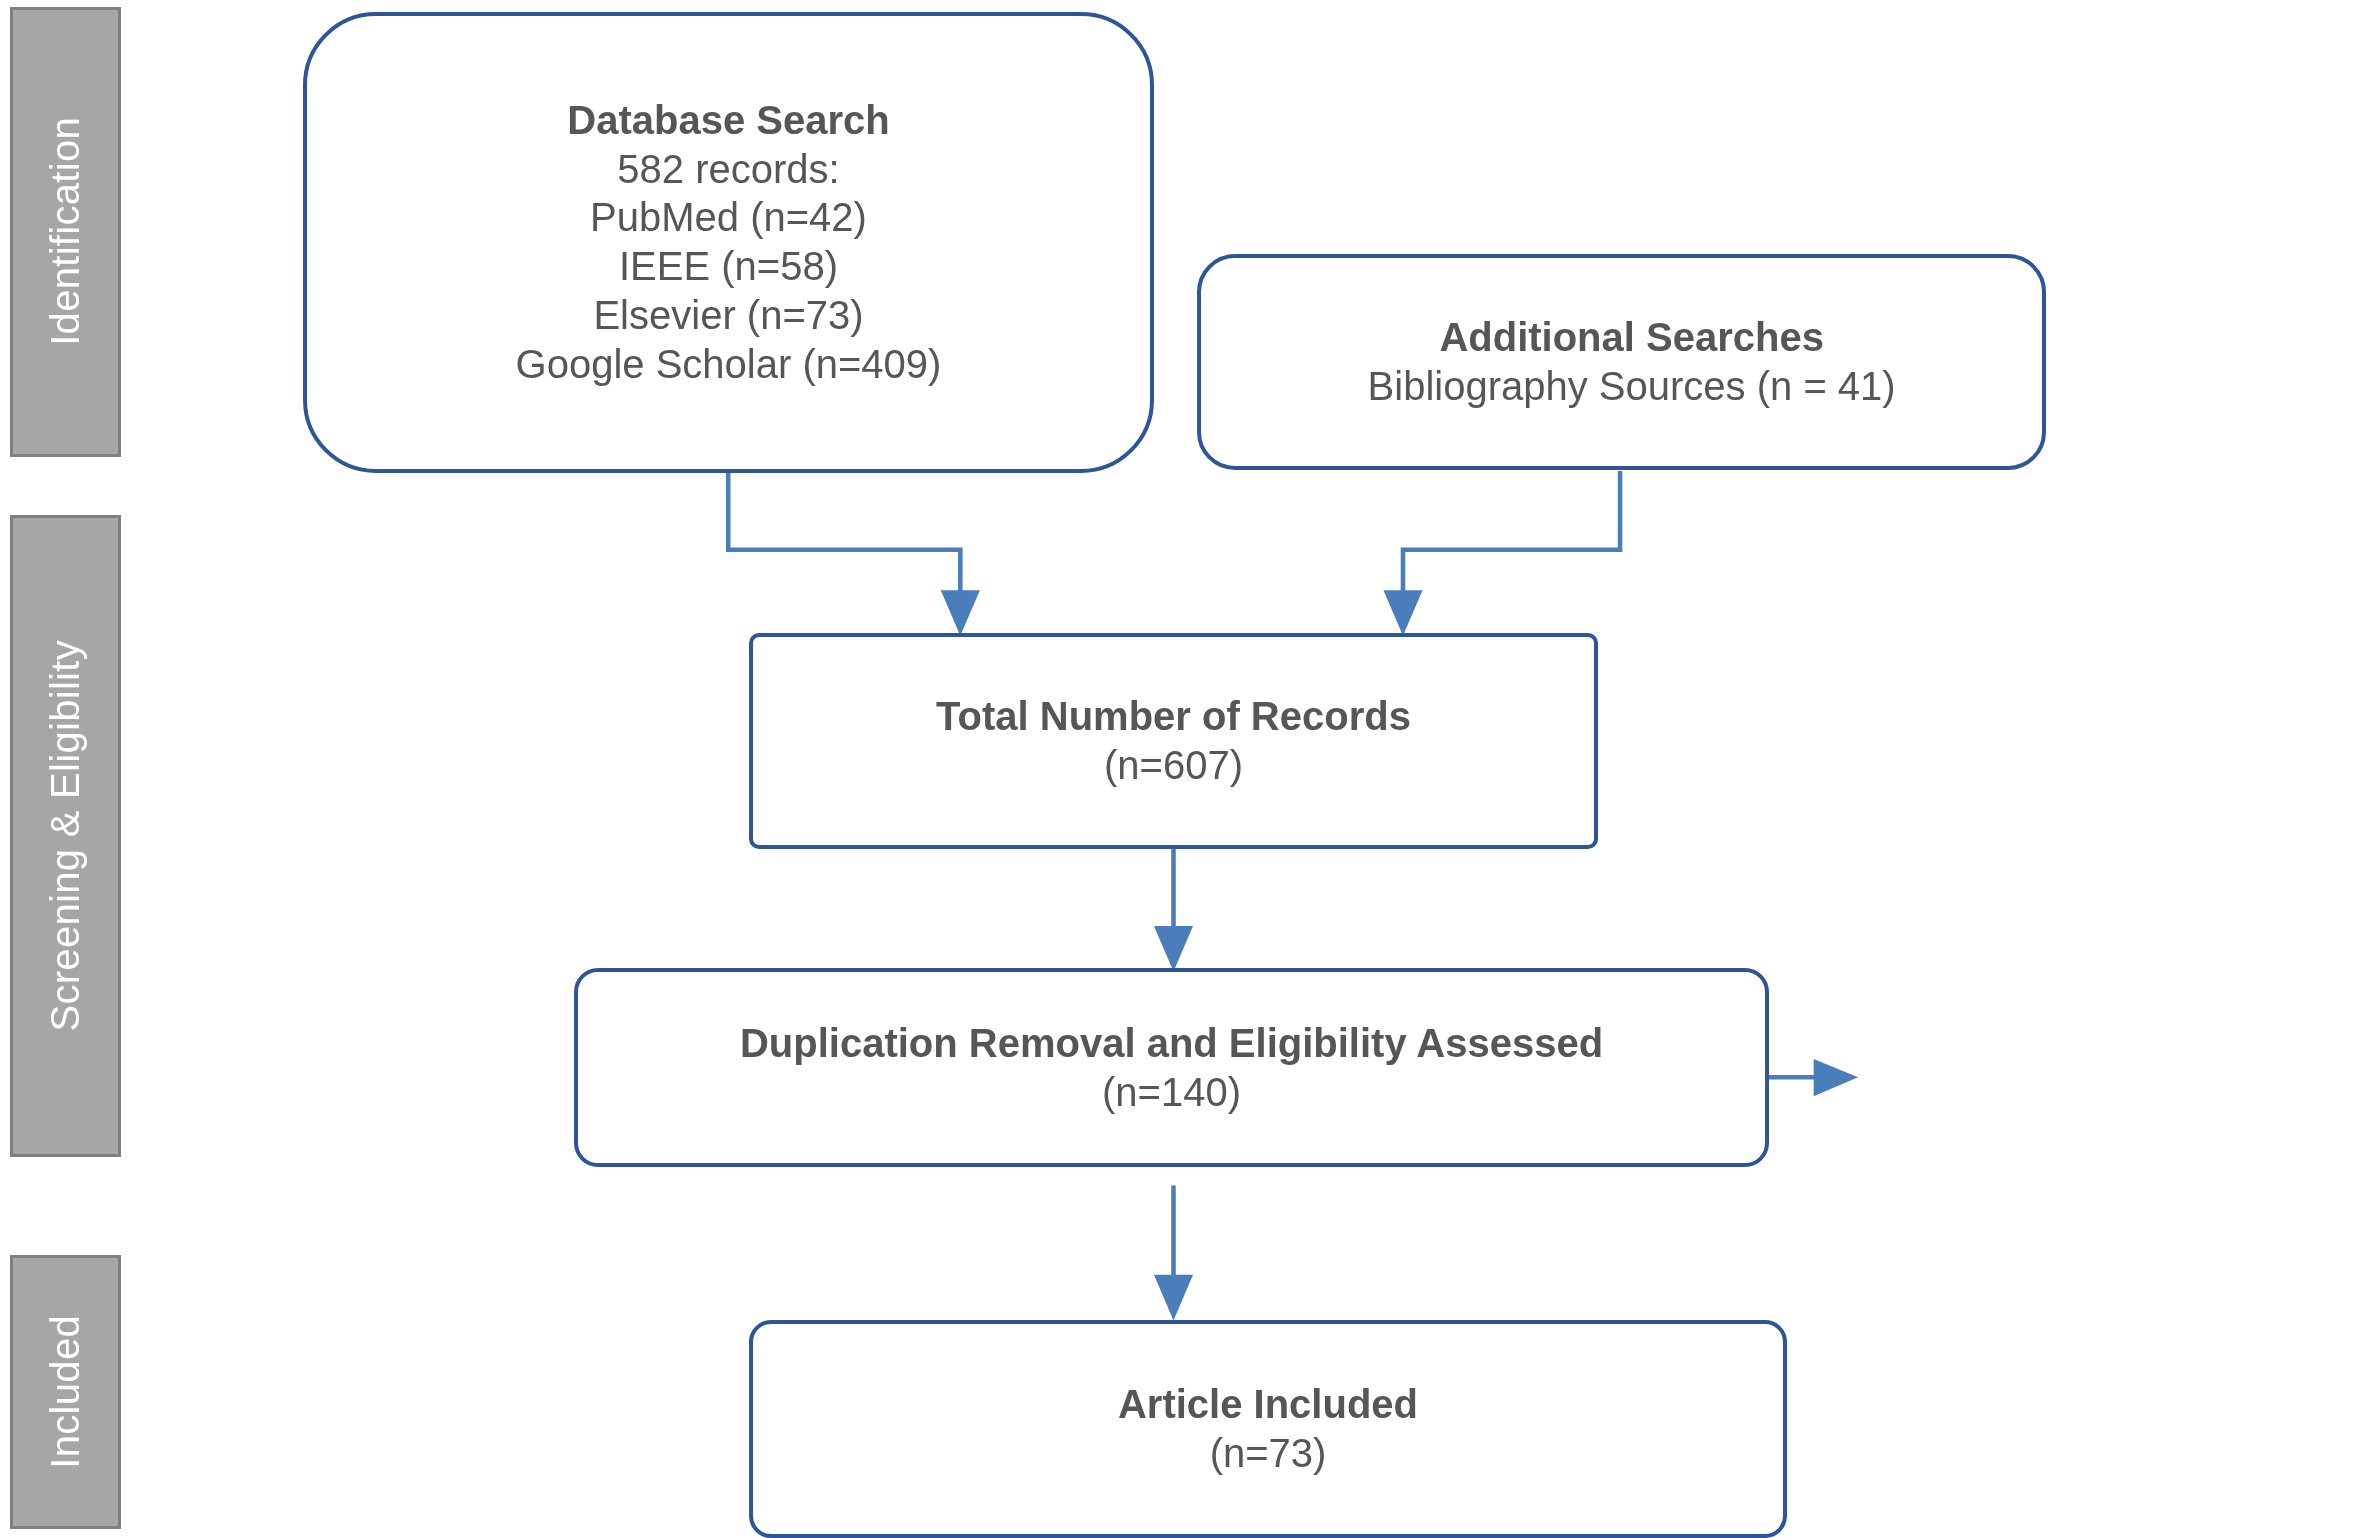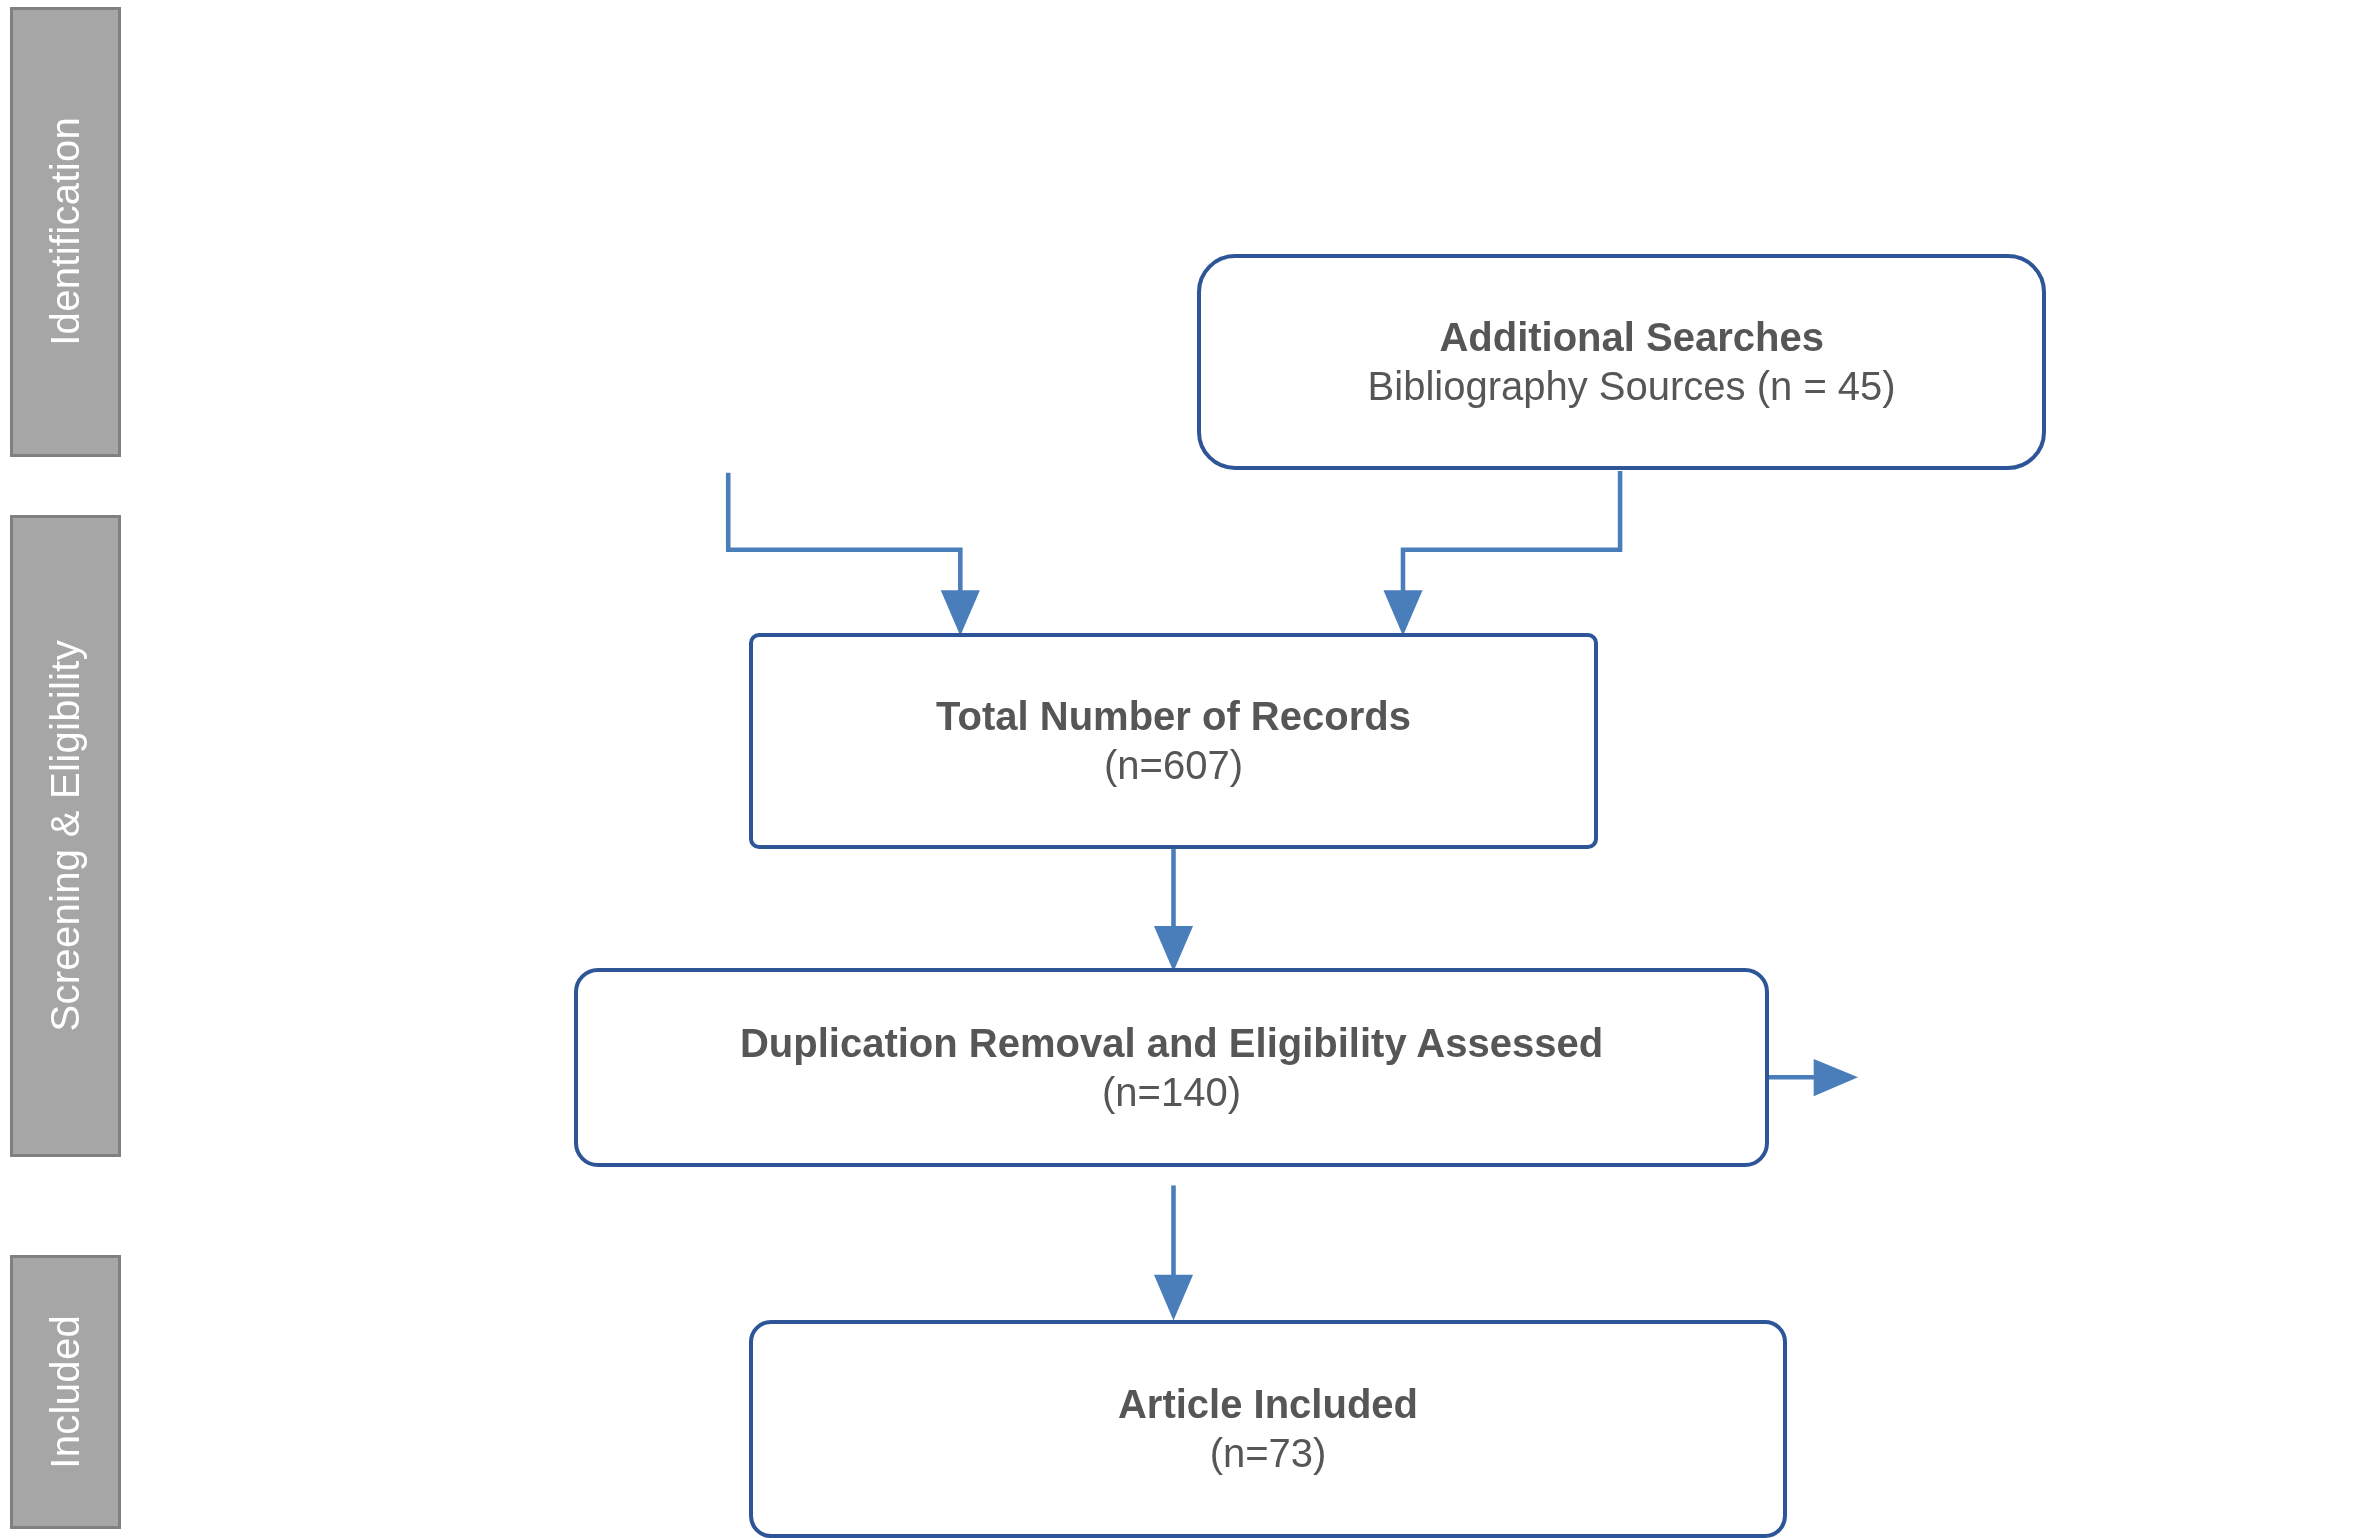--- a/index.html
+++ b/index.html
@@ -112,24 +112,32 @@
     </svg>
   </div>
 
   <div class="conn" style="left:0px; top:0px; width:2377px; height:1539px;">
     <svg width="2377" height="1539" viewBox="0 0 3646 2360" aria-hidden="true">
       <path d="M 1800 1818 L 1800 1990" fill="none" stroke="#4a7ebb" stroke-width="7"></path>
       <polygon points="1800,2025 1770,1955 1830,1955" fill="#4a7ebb"></polygon>
     </svg>
   </div>
 
+  <div class="node" style="left:303px; top:11.7px; width:851px; height:461px; border-radius:73px;">
+    <div class="title">Database Search</div>
+    <div class="line">582 records:</div>
+    <div class="line">PubMed (n=42)</div>
+    <div class="line">IEEE (n=58)</div>
+    <div class="line">Elsevier (n=73)</div>
+    <div class="line">Google Scholar (n=409)</div>
+  </div>
 
   <div class="node" style="left:1197px; top:254px; width:849px; height:216px; border-radius:38px;padding-left:32px;">
     <div class="title">Additional Searches</div>
-    <div class="line">Bibliography Sources (n = 45)</div>
+    <div class="line">Bibliography Sources (n = 41)</div>
   </div>
 
   <div class="node" style="left:749px; top:633px; width:849px; height:216px; border-radius:10px;">
     <div class="title">Total Number of Records</div>
     <div class="line">(n=607)</div>
   </div>
 
   <div class="node" style="left:574px; top:968px; width:1195px; height:199px; border-radius:24px;">
     <div class="title">Duplication Removal and Eligibility Assessed</div>
     <div class="line">(n=140)</div>

